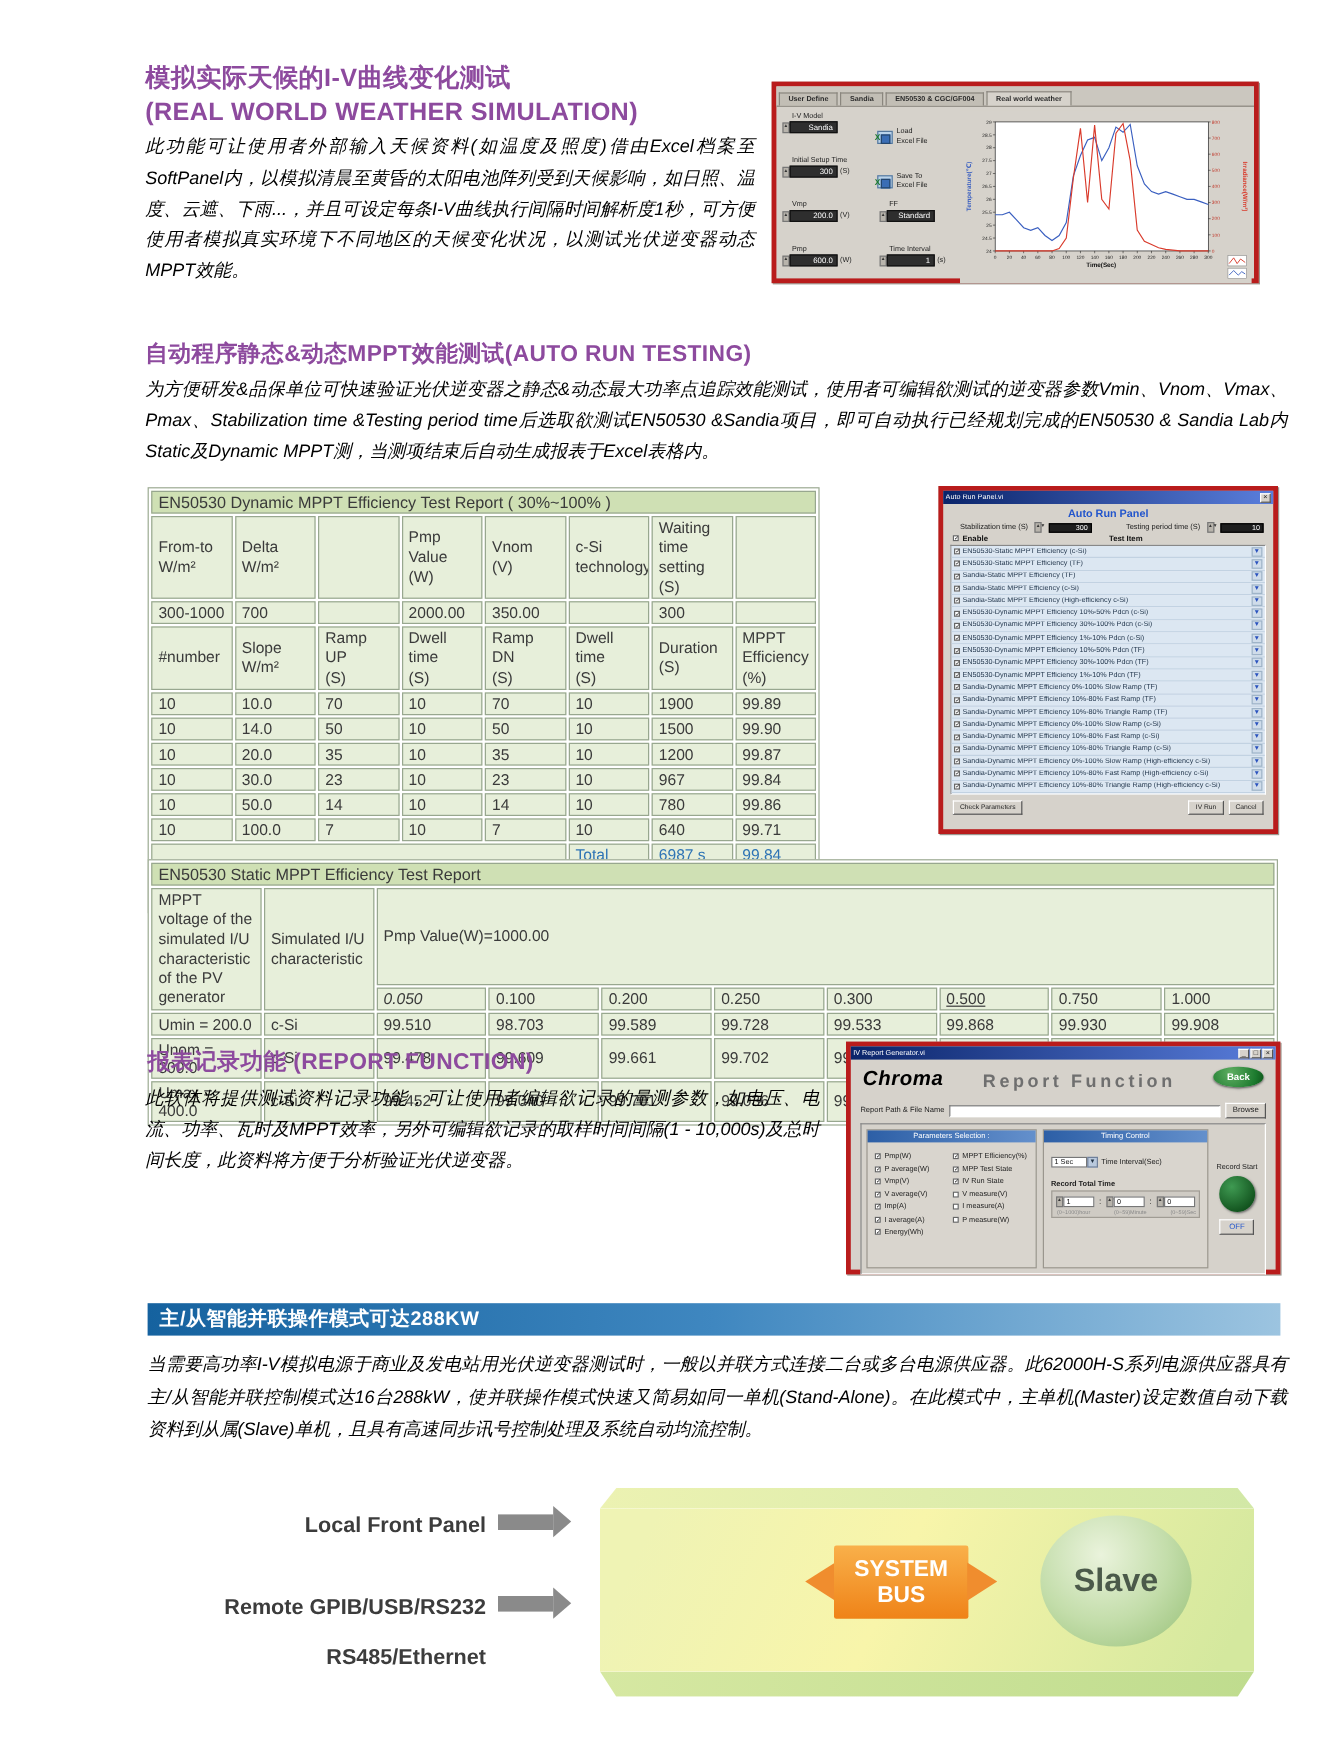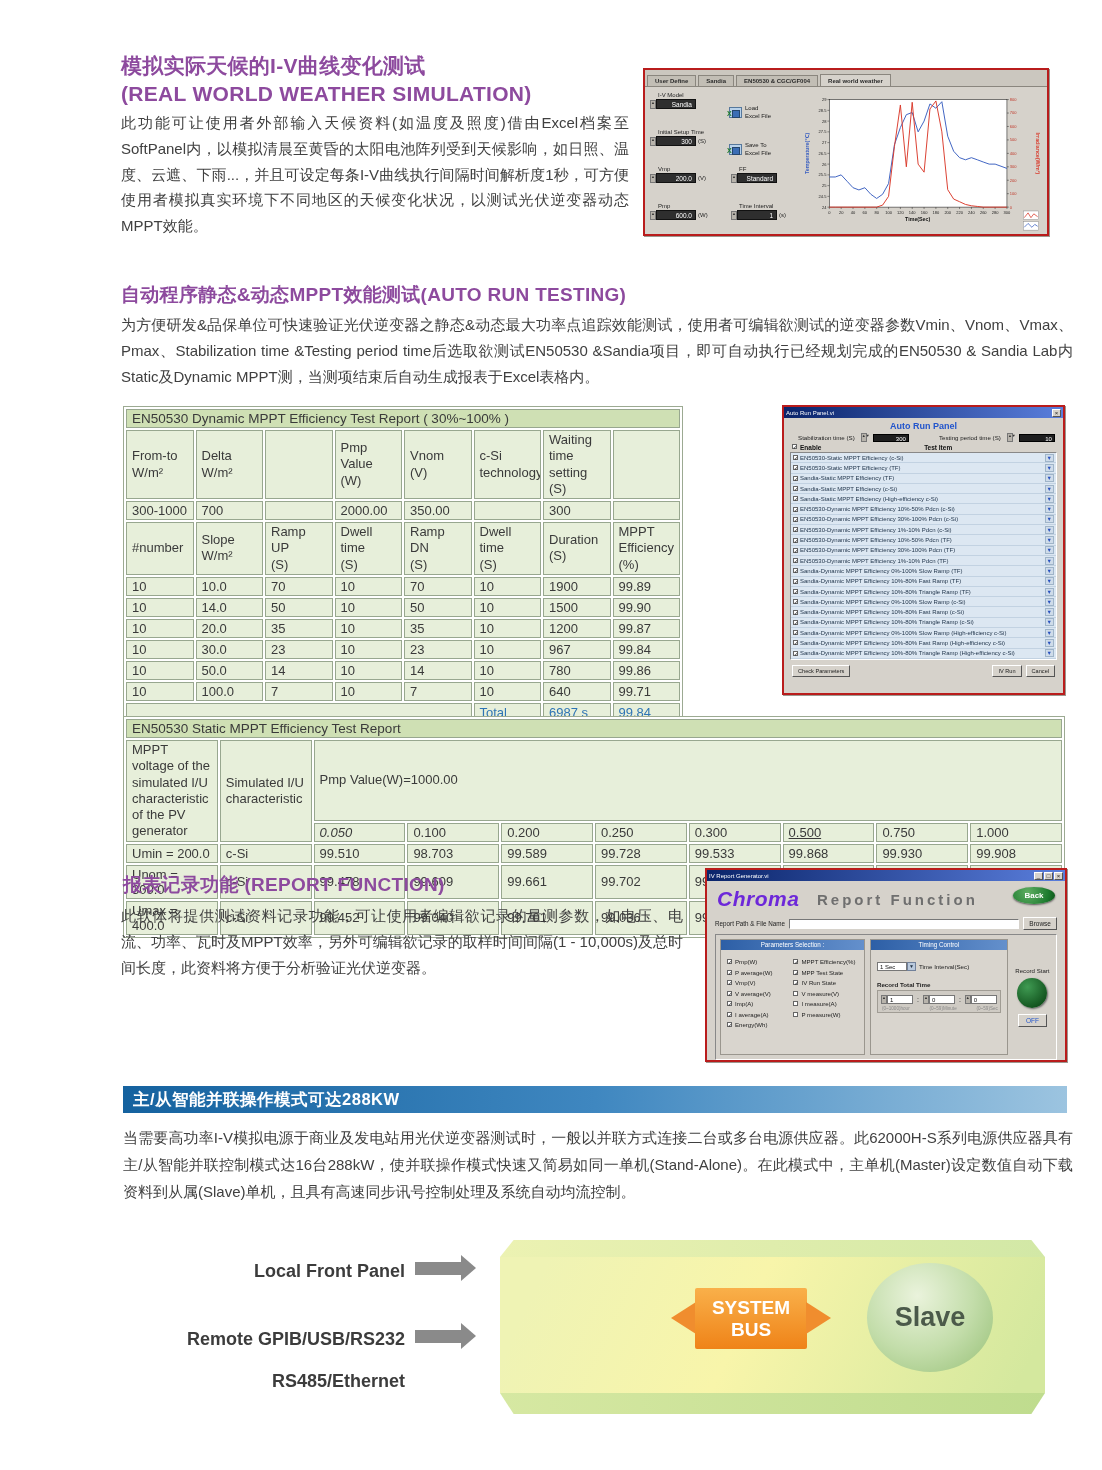--- a/index.html
+++ b/index.html
@@ -3,32 +3,32 @@
 <meta charset="utf-8">
 <style>
   * { margin:0; padding:0; box-sizing:border-box; }
   body { background:#ffffff; font-family:"Liberation Sans","DejaVu Sans",sans-serif; }
   .page { position:relative; width:1102px; height:1470px; background:#fff; overflow:hidden;margin-left:45px; }
 
   
   .ph { position:absolute; color:#8d4a9e; font-weight:600; letter-spacing:.3px; }
   .h-lg { font-size:21px; line-height:1.35; }
   .h-md { font-size:19px; }
-  .body-txt { position:absolute; font-size:15px; line-height:1.72; color:#404040; text-align:justify; }
+  .body-txt { position:absolute; font-size:15px; line-height:1.72; color:#000000; text-align:justify;font-style:italic; }
 
   
   table.gt { border-collapse:separate; border-spacing:2px; position:absolute; background:#fff; border:1px solid #9caa92; table-layout:fixed; }
   table.gt td { border:1px solid #98a78f; background:#e7efda; padding:1px 5px; font-size:13px; color:#3a3a3a; vertical-align:middle; overflow:hidden; }
   table.gt td.title { background:#cfe0b4; font-size:13.5px; }
   table.gt td.hd { white-space:pre-line; line-height:1.25; }
   table.gt td.blue { color:#2e74b5; }
   table.gt td.val { height:19px; }
 
   
-  .win { position:absolute; background:#d6d2cb; border:2px solid #b91c1c; box-shadow:1px 1px 0 #9c9890; }
+  .win { position:absolute; background:#d6d2cb; border:4px solid #b91c1c; box-shadow:1px 1px 0 #9c9890; }
   .tbar { height:11px; background:linear-gradient(90deg,#0a246a,#5a7edc); display:flex; align-items:center; padding:0 2px; }
   .tbar .ttxt { color:#fff; font-size:6px; flex:1; white-space:nowrap; overflow:hidden; }
   .wbtn95 { width:9px; height:8px; background:#d6d2cb; border:1px solid; border-color:#fff #555 #555 #fff; font-size:6px; line-height:6px; text-align:center; color:#222; margin-left:1px; }
 
   
   .weather { left:598px; top:68px; width:406px; height:168px; }
   .wtabs { display:flex; background:#cbc7bf; border-bottom:1px solid #8a867e; height:17px; align-items:flex-end; }
   .wtab { font-size:6px; font-weight:bold; color:#2b2b2b; padding:2px 7px; border:1px solid #8a867e; border-bottom:none; background:#c2beb5; margin-left:2px; white-space:nowrap; }
   .wtab.active { background:#d6d2cb; padding-top:3px; }
   .wbody { display:flex; height:149px; padding:3px 2px 2px 3px; }
@@ -55,21 +55,21 @@
   .arp-list { margin:0 6px; background:#eef2f6; border:1px solid; border-color:#888 #fff #fff #888; }
   .arp-item { height:10.3px; display:flex; align-items:center; background:#dce7f2; border-bottom:1px solid #c2d2e2; padding:0 2px; }
   .arp-item .itxt { font-size:6px; color:#23374d; flex:1; white-space:nowrap; overflow:hidden; margin-left:2px; }
   .dda { color:#2a52be; font-size:5.5px; background:#cfdcea; border:1px solid #9fb4c8; line-height:6px; padding:0 1px; flex:none; }
   .arp-btns { display:flex; padding:5px 8px 0 8px; }
   .btn95 { background:#d6d2cb; border:1px solid; border-color:#fff #555 #555 #fff; font-size:5.6px; color:#222; padding:2px 5px; white-space:nowrap; }
 
   
   .rpt { left:660px; top:868px; width:362px; height:194px; }
   .rpt-head { position:relative; height:34px; }
-  .chroma { position:absolute; left:10px; top:6px; font-size:21px; font-weight:bold; font-style:italic; color:#6d28d9; letter-spacing:.5px; }
+  .chroma { position:absolute; left:10px; top:6px; font-size:17px; font-weight:bold; font-style:italic; color:#000000; letter-spacing:.5px; }
   .rptfn { position:absolute; left:110px; top:10px; font-size:15px; font-weight:bold; color:#6f6f6f; letter-spacing:3px; }
   .backbtn { position:absolute; right:10px; top:6px; width:42px; height:17px; border-radius:50%; background:radial-gradient(circle at 35% 30%,#5fae62,#1c7a2e 70%,#0d5218); color:#fff; font-size:8px; font-weight:bold; text-align:center; line-height:17px; box-shadow:0 1px 2px #555; }
   .rpt-path { display:flex; align-items:center; margin:2px 8px; font-size:6.3px; color:#222; }
   .rpt-input { flex:1; height:10px; background:#fff; border:1px solid; border-color:#777 #fff #fff #777; margin:0 4px; font-size:6px; line-height:10px; padding-left:2px; color:#333; }
   .rpt-main { display:flex; margin:4px 8px; border:1px solid; border-color:#888 #fff #fff #888; padding:4px; gap:5px; background:#d6d2cb; height:126px; }
   .grp { border:1px solid #9a968e; background:#d9d5ce; }
   .grp-h { height:10px; background:linear-gradient(90deg,#2d5fa6,#6490cc); color:#fff; font-size:6.3px; text-align:center; line-height:10px; }
   .grp-params { width:170px; }
   .cbgrid { display:grid; grid-template-columns:1fr 1fr; padding:8px 4px 0 6px; row-gap:3.5px; }
   .cbitem { display:flex; align-items:center; gap:3px; font-size:6.1px; color:#222; }

